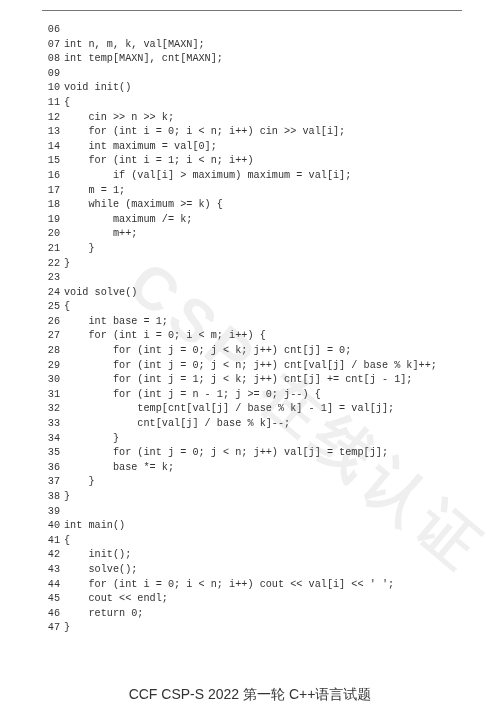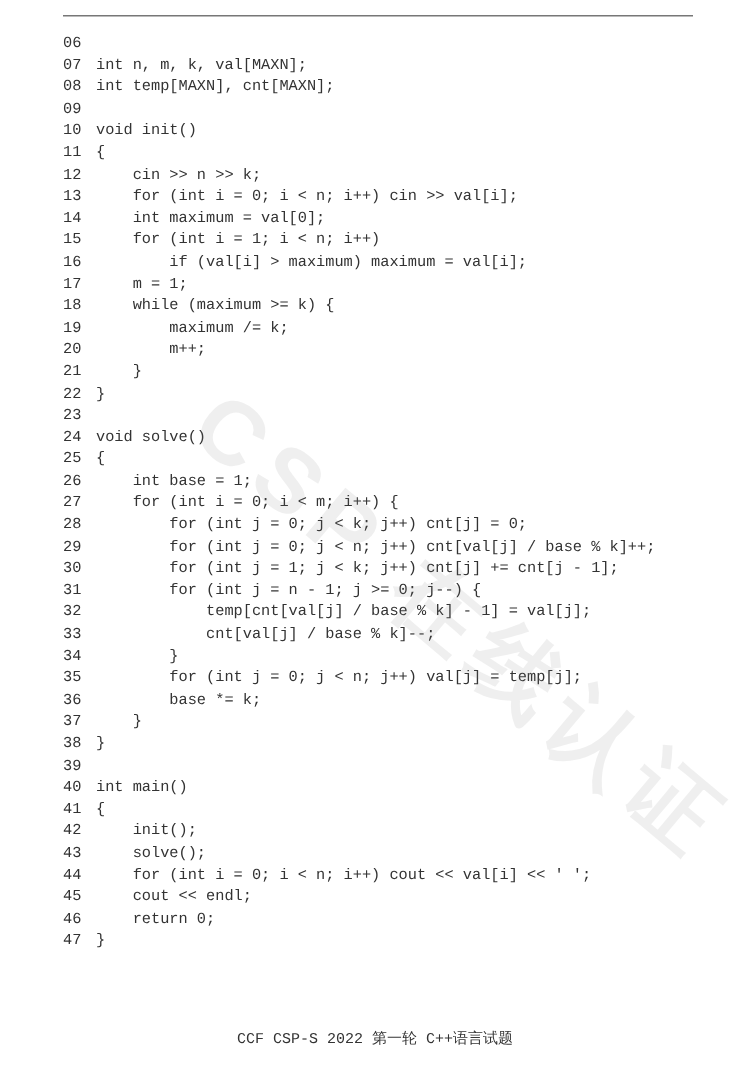--- a/index.html
+++ b/index.html
@@ -29,31 +29,32 @@
     line-height: 14.6px;
     white-space: pre;
     color: #333;
   }
   .line {
     display: block;
   }
   .ln {
     display: inline-block;
     width: 18px;
+    text-align: right;
     margin-right: 4px;
     color: #333;
   }
   .footer {
     position: absolute;
     bottom: 10px;
     left: 0;
     width: 100%;
     text-align: center;
-    font-family: Liberation Mono, monospace;
-    font-size: 10px;
+    font-family: Liberation Sans, sans-serif;
+    font-size: 14px;
     color: #333;
     line-height: 12px;
   }
   .watermark {
     position: absolute;
     top: 55%;
     left: 55%;
     width: 360px;
     text-align: center;
     transform: translate(-50%, -50%) rotate(40deg);

